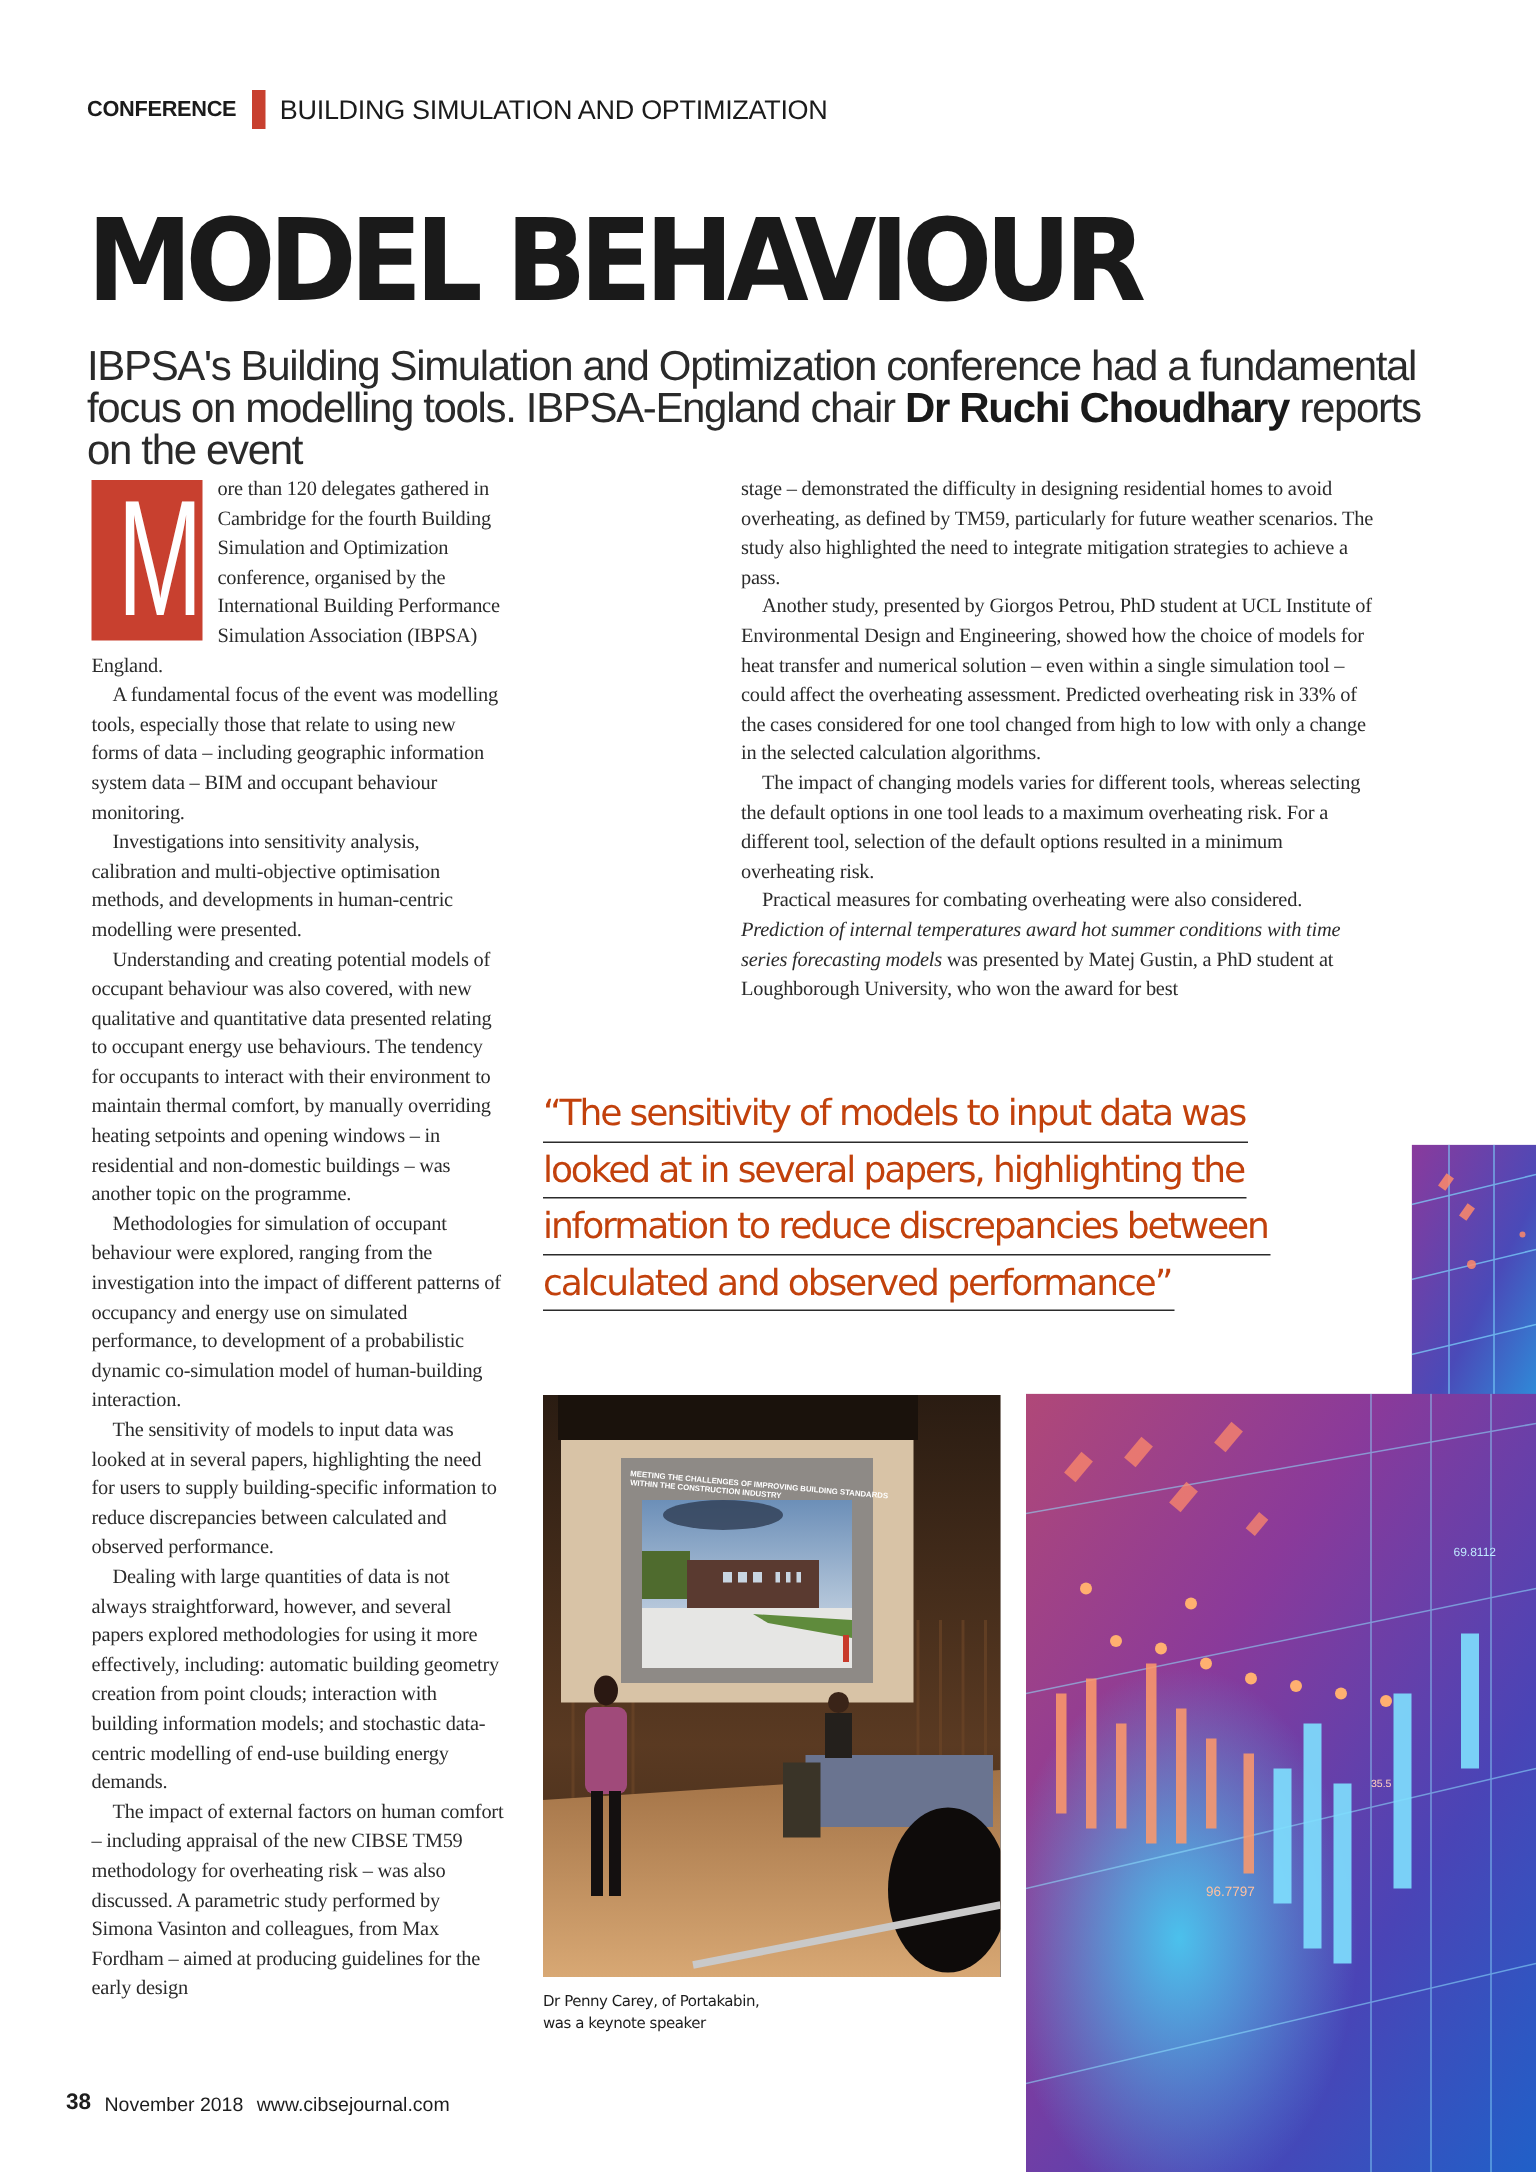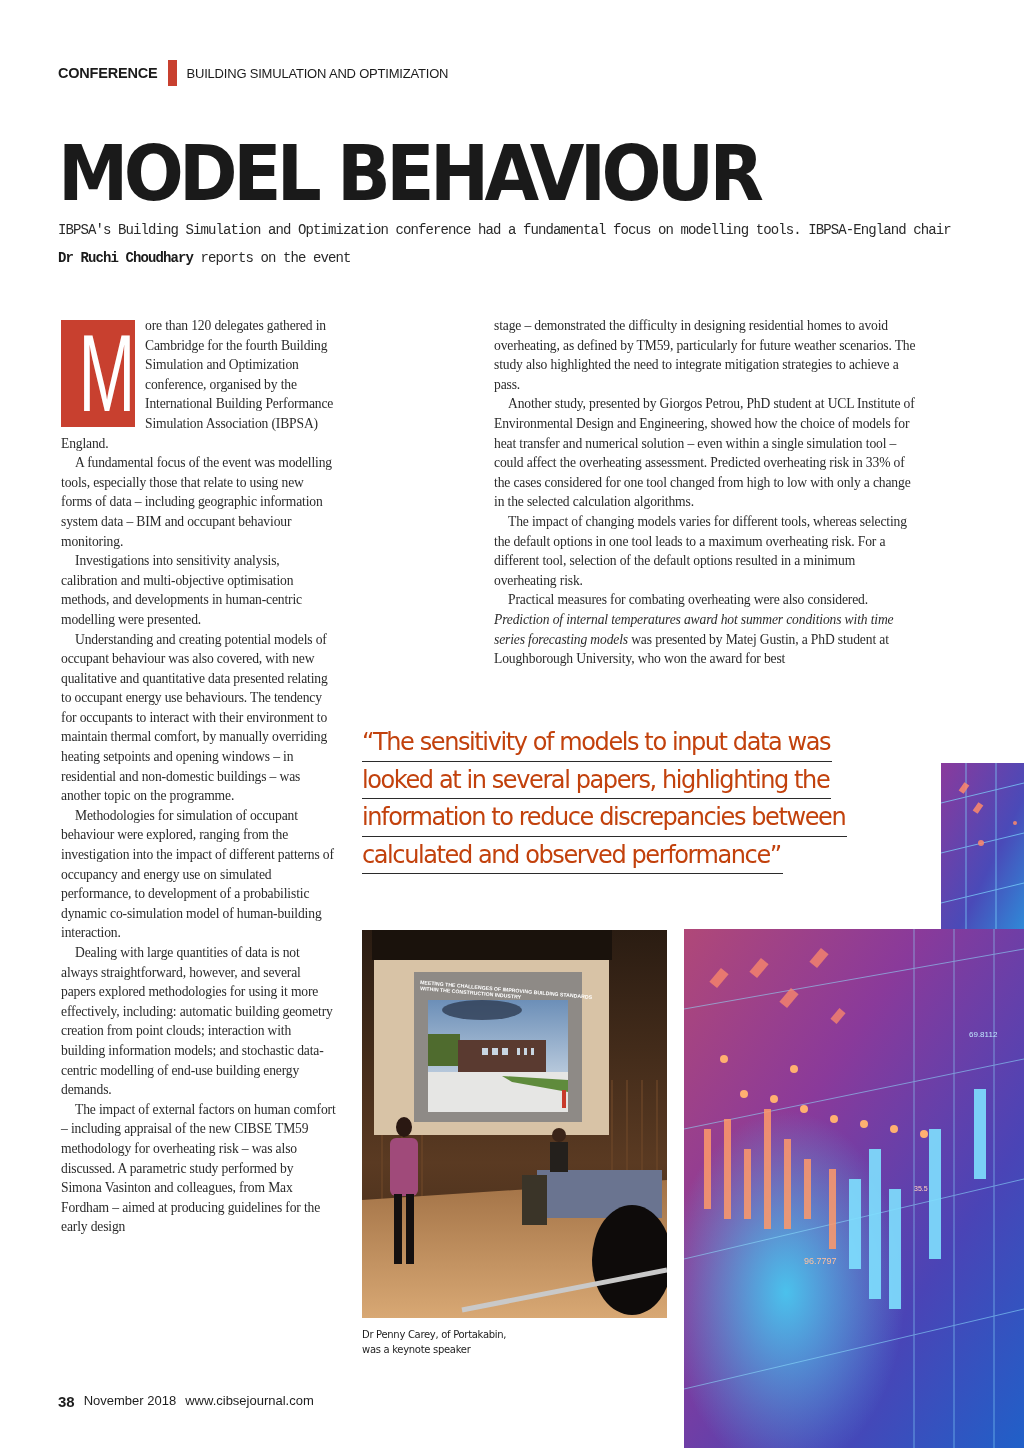--- a/index.html
+++ b/index.html
@@ -7,26 +7,26 @@
     width: 1024px; height: 1448px; position: relative; overflow: hidden;
     background: #ffffff; color: #231f20;
     font-family: "Liberation Serif", serif;
   }
   .abs { position: absolute; }
 
   
   .strap { left: 58px; top: 60px; height: 26px; display: flex; align-items: center; }
   .strap-section { font-family: "Liberation Sans", sans-serif; font-weight: bold; font-size: 14.5px; letter-spacing: -0.2px; color: #1b1b1b; }
   .strap-bar { width: 9px; height: 26px; background: #c8402f; margin: 0 10px 0 10px; }
-  .strap-topic { font-family: "Liberation Sans", sans-serif; font-size: 13px; color: #1b1b1b; letter-spacing: -0.2px; }
+  .strap-topic { font-family: "Liberation Sans", sans-serif; font-size: 18px; color: #1b1b1b; letter-spacing: -0.2px; }
 
   
   .headline { left: 58px; top: 133px; font-family: "DejaVu Sans", sans-serif; font-weight: bold; font-size: 76px; line-height: 82px; letter-spacing: -5px; color: #1a1a1a; transform: scaleX(0.93); transform-origin: left top; white-space: nowrap; }
 
-  .standfirst { left: 58px; top: 216px; width: 900px; font-family: Liberation Mono, monospace; font-size: 14px; line-height: 28px; letter-spacing: -0.9px; color: #2a2a2a; font-weight: 300; }
+  .standfirst { left: 58px; top: 230px; width: 900px; font-family: Liberation Sans, sans-serif; font-size: 28px; line-height: 28px; letter-spacing: -0.9px; color: #2a2a2a; font-weight: 300; }
   .standfirst b { font-weight: bold; color: #1a1a1a; }
 
   
   .col { font-size: 13.6px; line-height: 19.6px; color: #2b2b2b; letter-spacing: -0.15px; }
   .col p { margin: 0; text-indent: 14px; }
   .col p.first { text-indent: 0; }
   .col-left { left: 61px; top: 316px; width: 275px; }
   .col-right { left: 494px; top: 316px; width: 425px; }
   .col-right p.cont { text-indent: 0; }
   .dropcap {
@@ -45,21 +45,21 @@
 
   
   .photo { left: 362px; top: 930px; width: 305px; height: 388px; overflow: hidden; background: #3a2a1c; }
   .caption { left: 362px; top: 1327px; width: 300px; font-family: "DejaVu Sans", sans-serif; font-weight: normal; font-size: 10px; line-height: 15px; color: #1d1d1d; letter-spacing: -0.3px; }
 
   
   .deco-top { left: 941px; top: 763px; width: 83px; height: 168px; overflow: hidden; }
   .deco-bottom { left: 684px; top: 929px; width: 340px; height: 519px; overflow: hidden; }
 
   
-  .footer { left: 58px; top: 1393px; font-family: "Liberation Sans", sans-serif; font-size: 13px; color: #1d1d1d; display: flex; gap: 9px; align-items: flex-start; }
+  .footer { left: 44px; top: 1393px; font-family: "Liberation Sans", sans-serif; font-size: 13px; color: #1d1d1d; display: flex; gap: 9px; align-items: flex-end; }
   .footer .pageno { font-weight: bold; font-size: 15px; }
 </style>
 </head>
 <body>
 
 <div class="abs strap">
   <span class="strap-section">CONFERENCE</span>
   <span class="strap-bar"></span>
   <span class="strap-topic">BUILDING SIMULATION AND OPTIMIZATION</span>
 </div>
@@ -70,20 +70,21 @@
   <span>IBPSA's Building Simulation and Optimization conference had a fundamental focus on modelling tools. IBPSA-England chair </span><b>Dr Ruchi Choudhary</b><span> reports on the event</span>
 </div>
 
 <div class="abs col col-left">
   <div class="dropcap"><span>M</span></div>
   <p class="first">ore than 120 delegates gathered in Cambridge for the fourth Building Simulation and Optimization conference, organised by the International Building Performance Simulation Association (IBPSA) England.</p>
   <p>A fundamental focus of the event was modelling tools, especially those that relate to using new forms of data – including geographic information system data – BIM and occupant behaviour monitoring.</p>
   <p>Investigations into sensitivity analysis, calibration and multi-objective optimisation methods, and developments in human-centric modelling were presented.</p>
   <p>Understanding and creating potential models of occupant behaviour was also covered, with new qualitative and quantitative data presented relating to occupant energy use behaviours. The tendency for occupants to interact with their environment to maintain thermal comfort, by manually overriding heating setpoints and opening windows – in residential and non-domestic buildings – was another topic on the programme.</p>
   <p>Methodologies for simulation of occupant behaviour were explored, ranging from the investigation into the impact of different patterns of occupancy and energy use on simulated performance, to development of a probabilistic dynamic co-simulation model of human-building interaction.</p>
+  <p>The sensitivity of models to input data was looked at in several papers, highlighting the need for users to supply building-specific information to reduce discrepancies between calculated and observed performance.</p>
   <p>Dealing with large quantities of data is not always straightforward, however, and several papers explored methodologies for using it more effectively, including: automatic building geometry creation from point clouds; interaction with building information models; and stochastic data-centric modelling of end-use building energy demands.</p>
   <p>The impact of external factors on human comfort – including appraisal of the new CIBSE TM59 methodology for overheating risk – was also discussed. A parametric study performed by Simona Vasinton and colleagues, from Max Fordham – aimed at producing guidelines for the early design</p>
 </div>
 
 <div class="abs col col-right">
   <p class="cont">stage – demonstrated the difficulty in designing residential homes to avoid overheating, as defined by TM59, particularly for future weather scenarios. The study also highlighted the need to integrate mitigation strategies to achieve a pass.</p>
   <p>Another study, presented by Giorgos Petrou, PhD student at UCL Institute of Environmental Design and Engineering, showed how the choice of models for heat transfer and numerical solution – even within a single simulation tool – could affect the overheating assessment. Predicted overheating risk in 33% of the cases considered for one tool changed from high to low with only a change in the selected calculation algorithms.</p>
   <p>The impact of changing models varies for different tools, whereas selecting the default options in one tool leads to a maximum overheating risk. For a different tool, selection of the default options resulted in a minimum overheating risk.</p>
   <p>Practical measures for combating overheating were also considered.</p>
   <p class="cont"><em>Prediction of internal temperatures award hot summer conditions with time series forecasting models</em><span> was presented by Matej Gustin, a PhD student at Loughborough University, who won the award for best</span></p>

